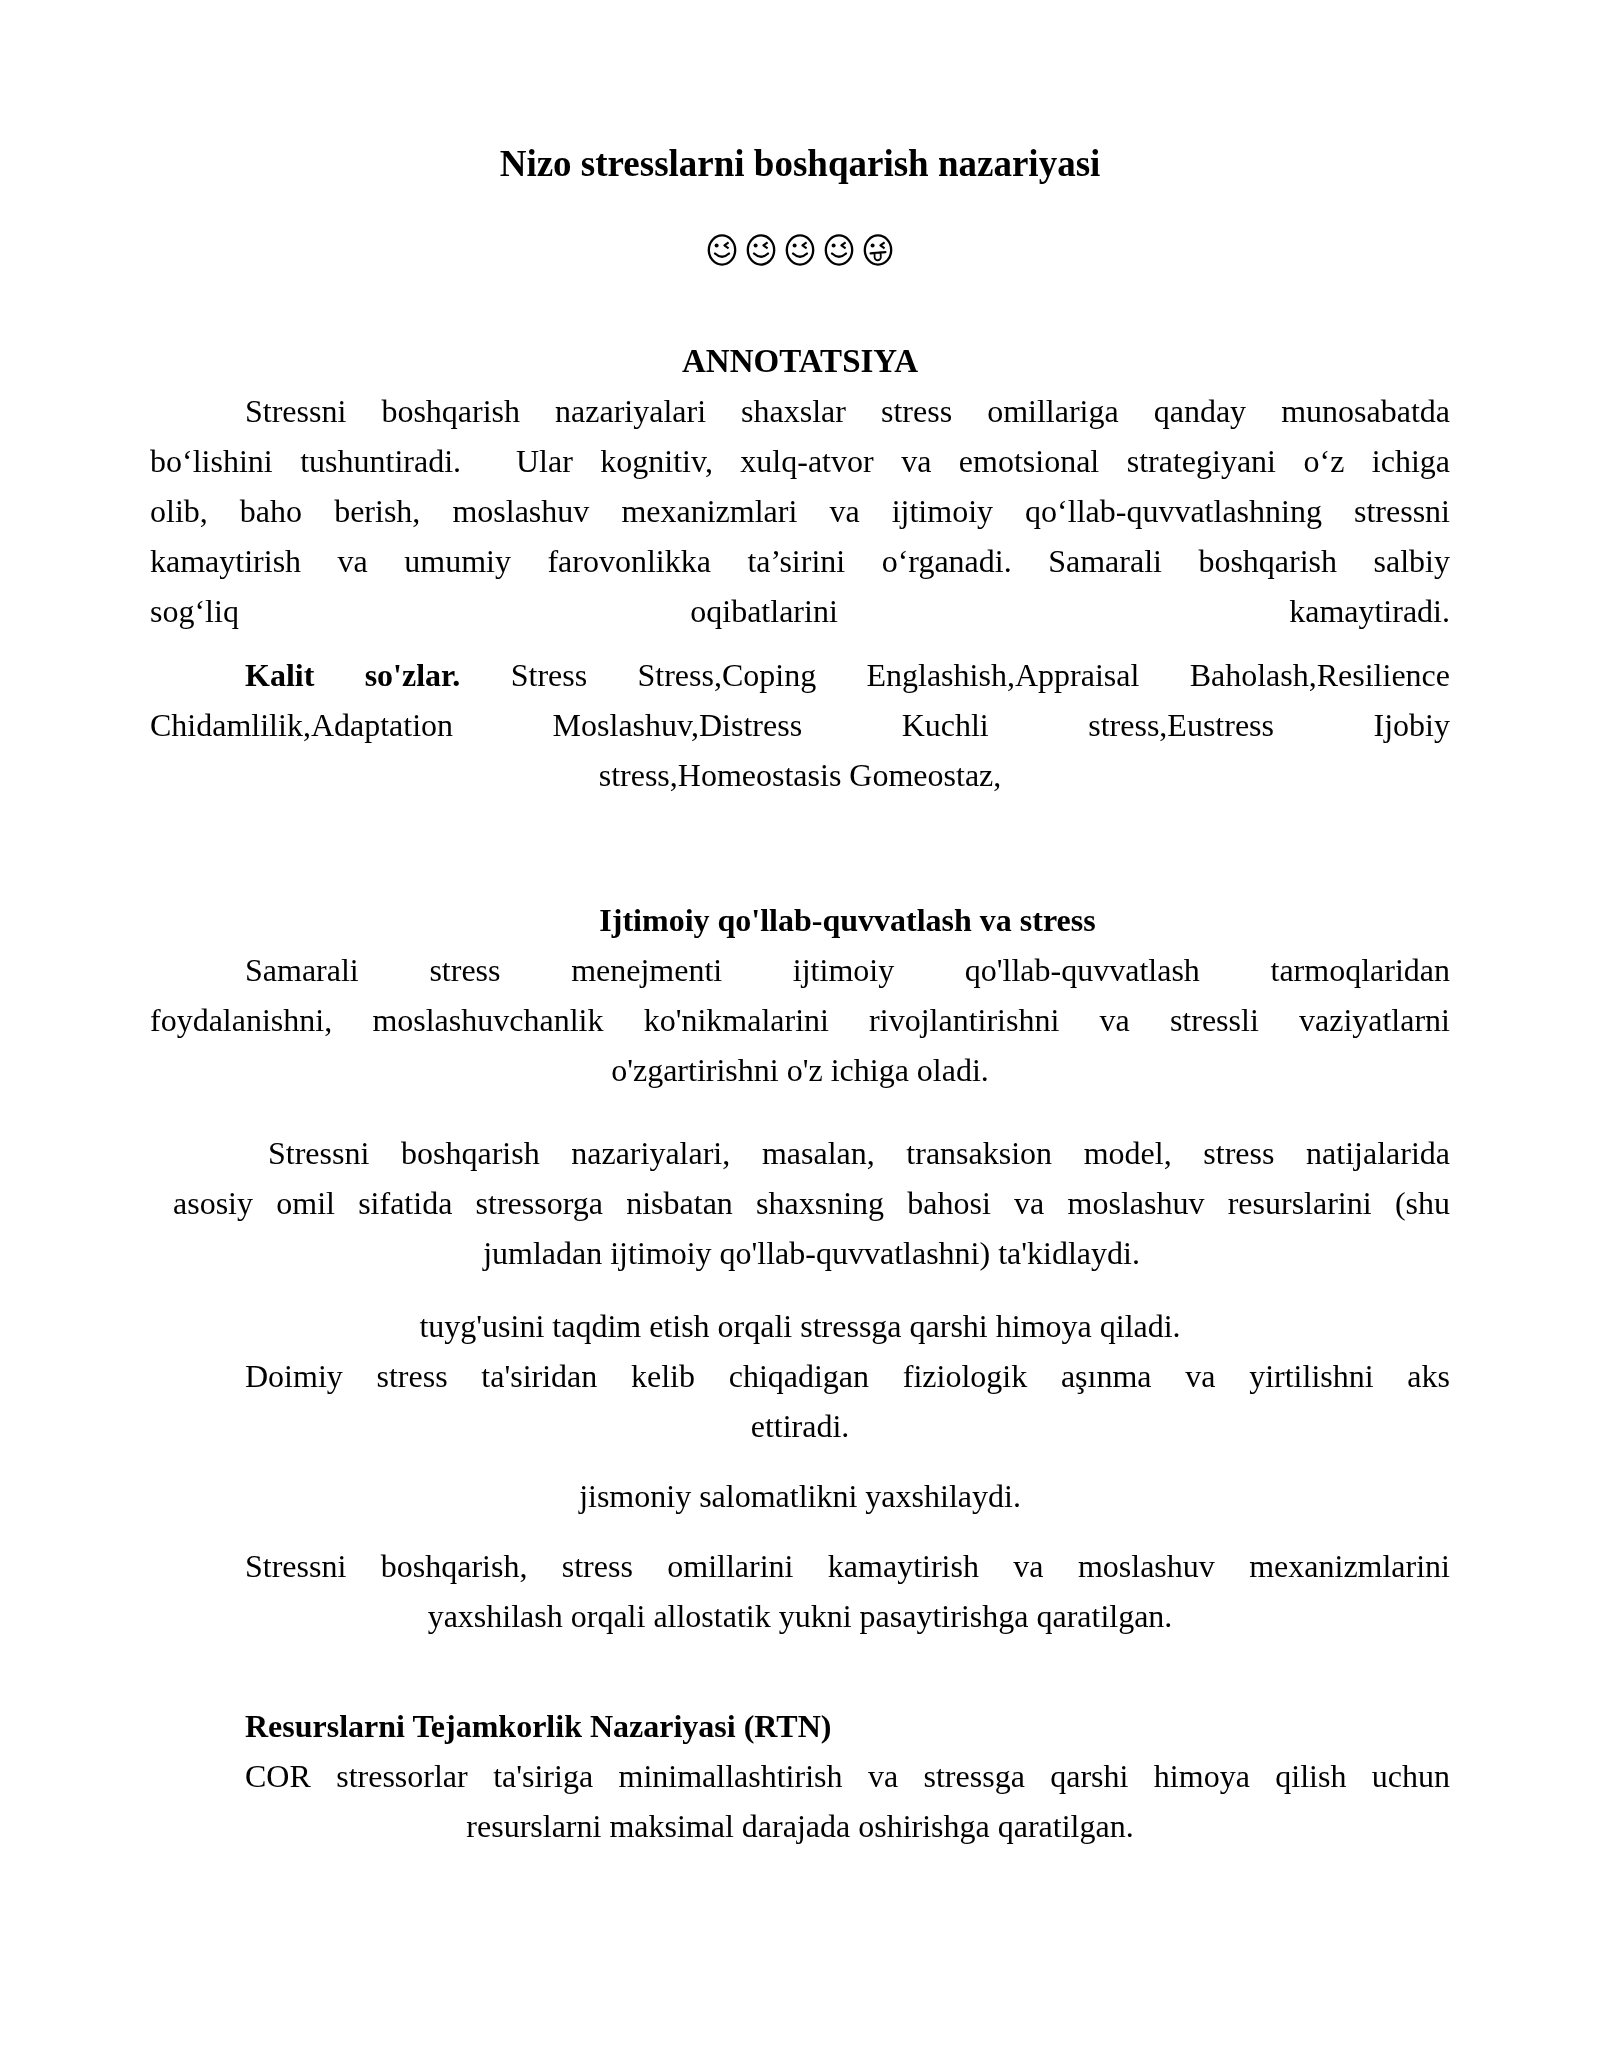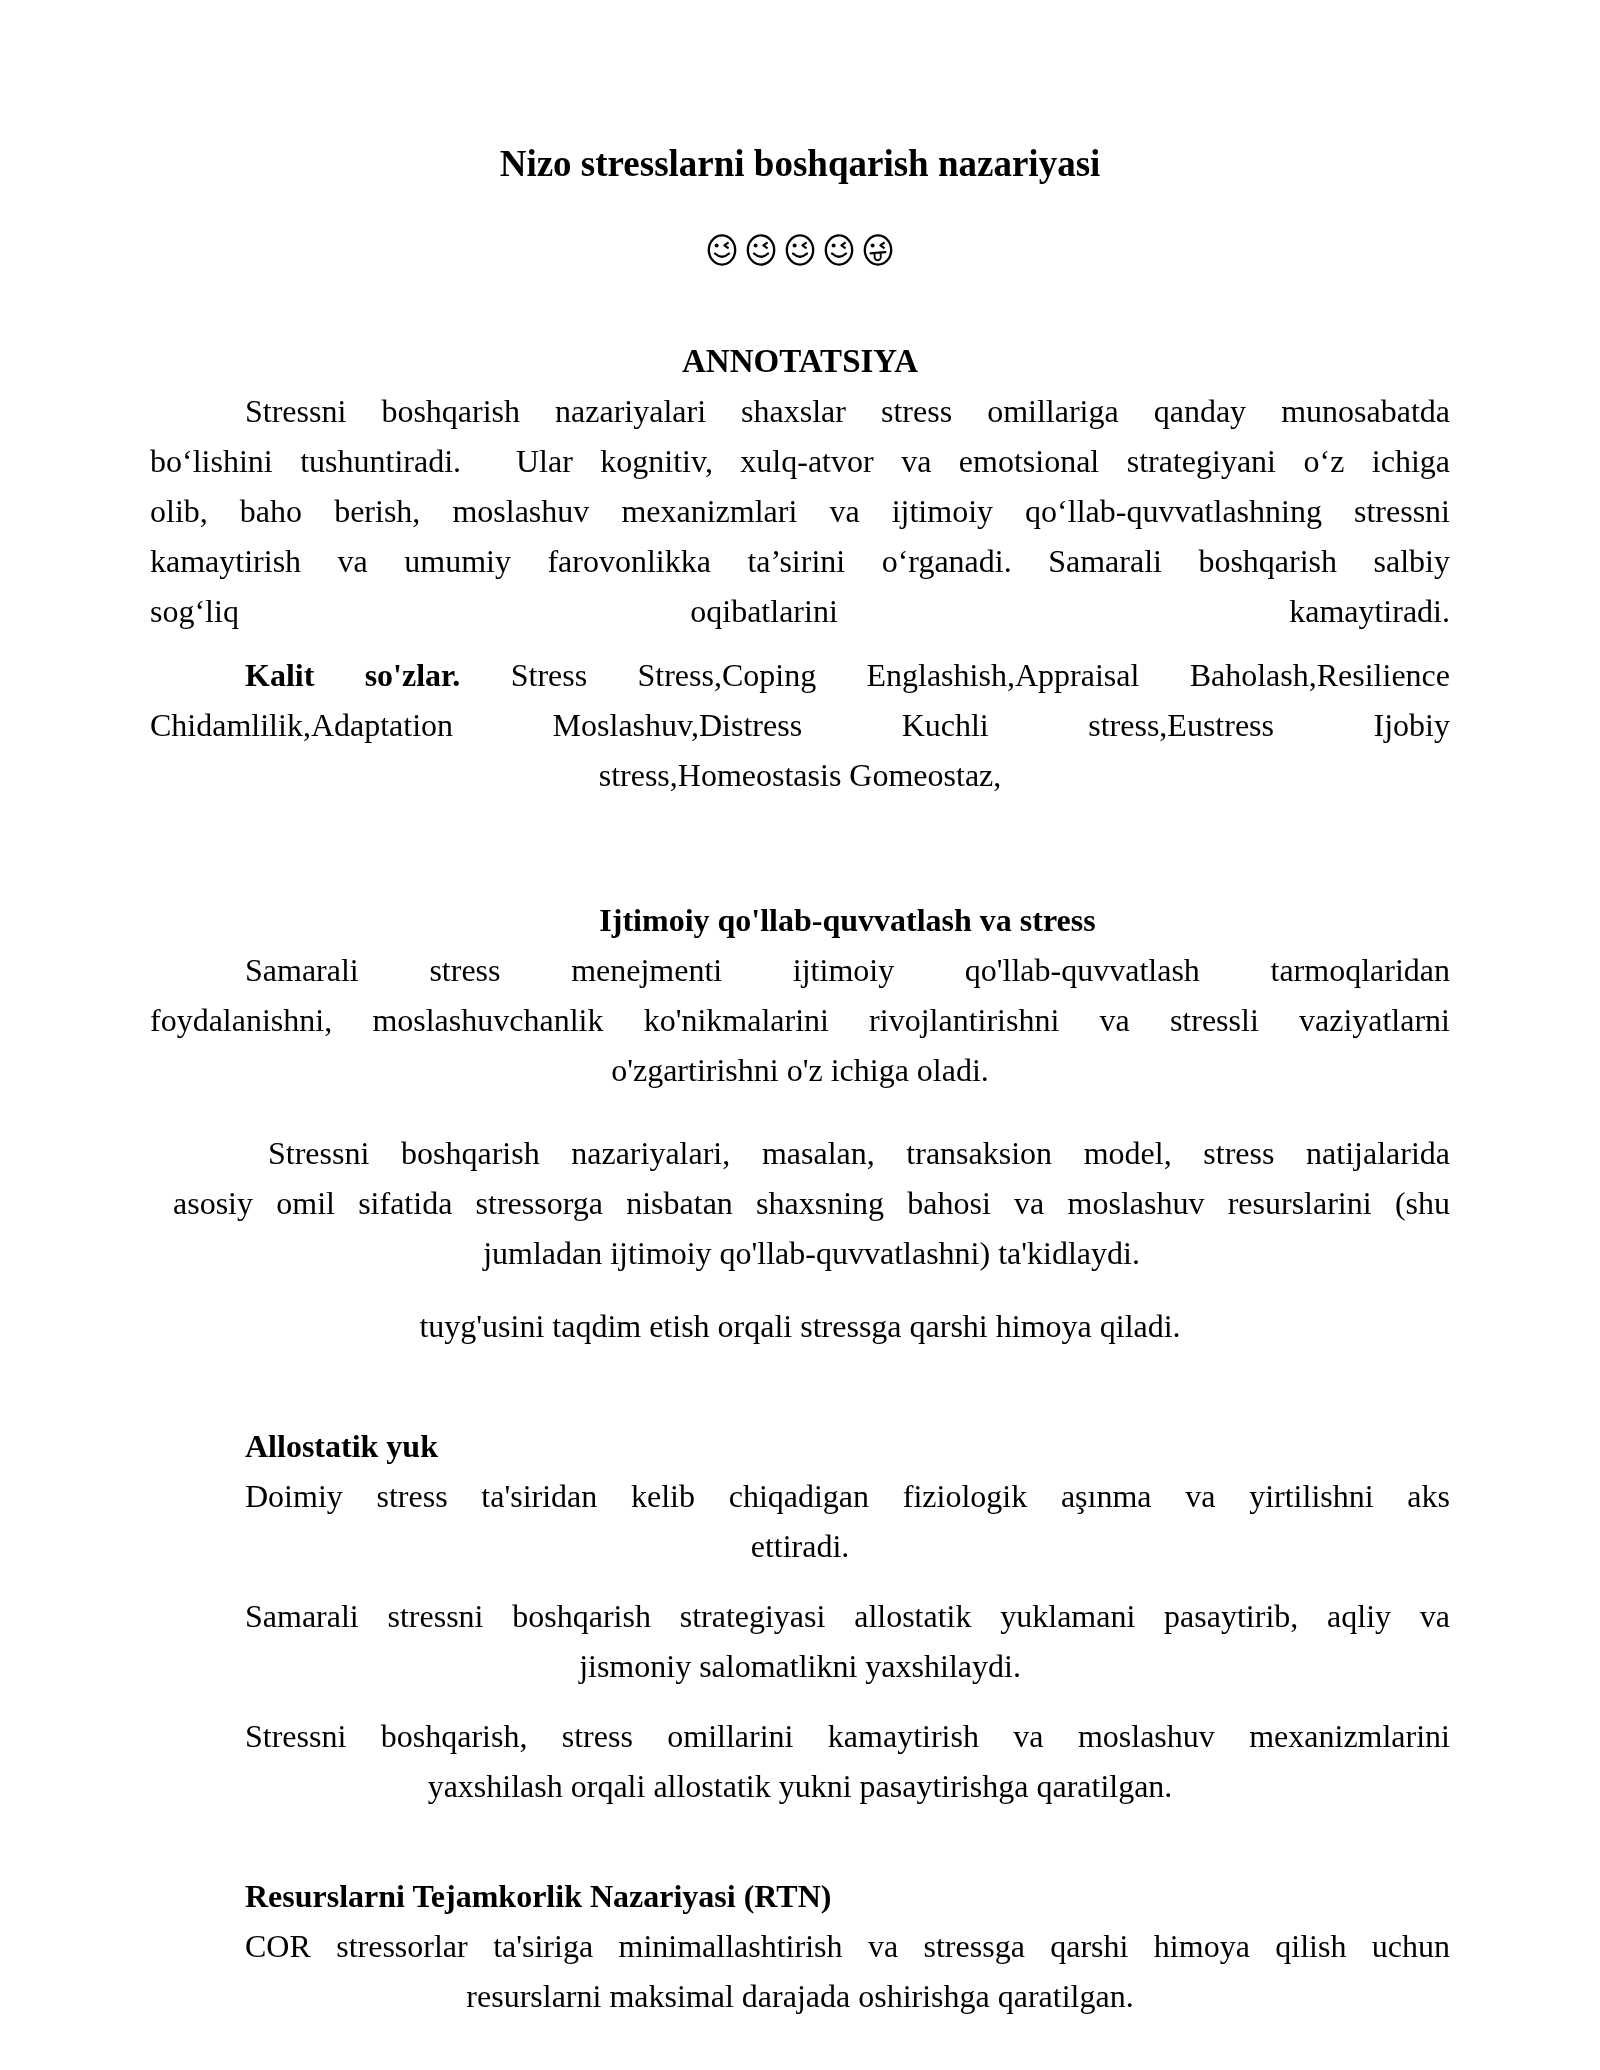--- a/index.html
+++ b/index.html
@@ -115,29 +115,27 @@
   <div class="mt33">
     <div class="ln ind">Stressni boshqarish nazariyalari, masalan, transaksion model, stress natijalarida</div>
     <div class="ln">asosiy omil sifatida stressorga nisbatan shaxsning bahosi va moslashuv resurslarini (shu</div>
     <div class="ln-last">jumladan ijtimoiy qo'llab-quvvatlashni) ta'kidlaydi.</div>
   </div>
 
   <div class="mt23">
     <div class="ln-last">tuyg'usini taqdim etish orqali stressga qarshi himoya qiladi.</div>
   </div>
 
-  <div class="h ind mt70">Allostatik yuk</div>
 
   <div>
     <div class="ln ind">Doimiy stress ta'siridan kelib chiqadigan fiziologik aşınma va yirtilishni aks</div>
     <div class="ln-last">ettiradi.</div>
   </div>
 
   <div class="mt20">
-    <div class="ln ind">Samarali stressni boshqarish strategiyasi allostatik yuklamani pasaytirib, aqliy va</div>
     <div class="ln-last">jismoniy salomatlikni yaxshilaydi.</div>
   </div>
 
   <div class="mt20">
     <div class="ln ind">Stressni boshqarish, stress omillarini kamaytirish va moslashuv mexanizmlarini</div>
     <div class="ln-last">yaxshilash orqali allostatik yukni pasaytirishga qaratilgan.</div>
   </div>
 
   <div class="h ind mt60">Resurslarni Tejamkorlik Nazariyasi (RTN)</div>
 

